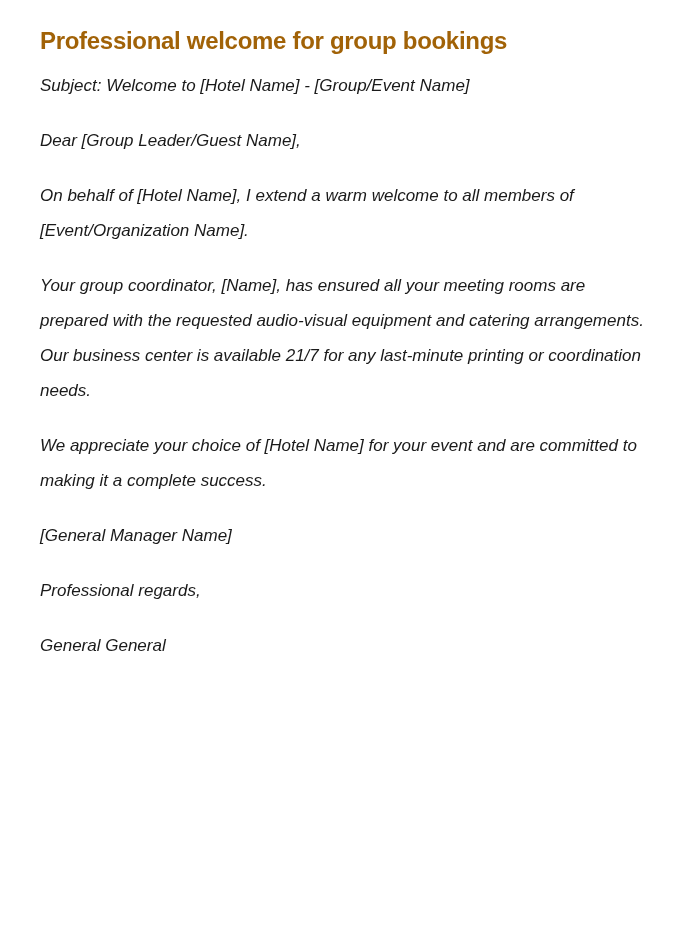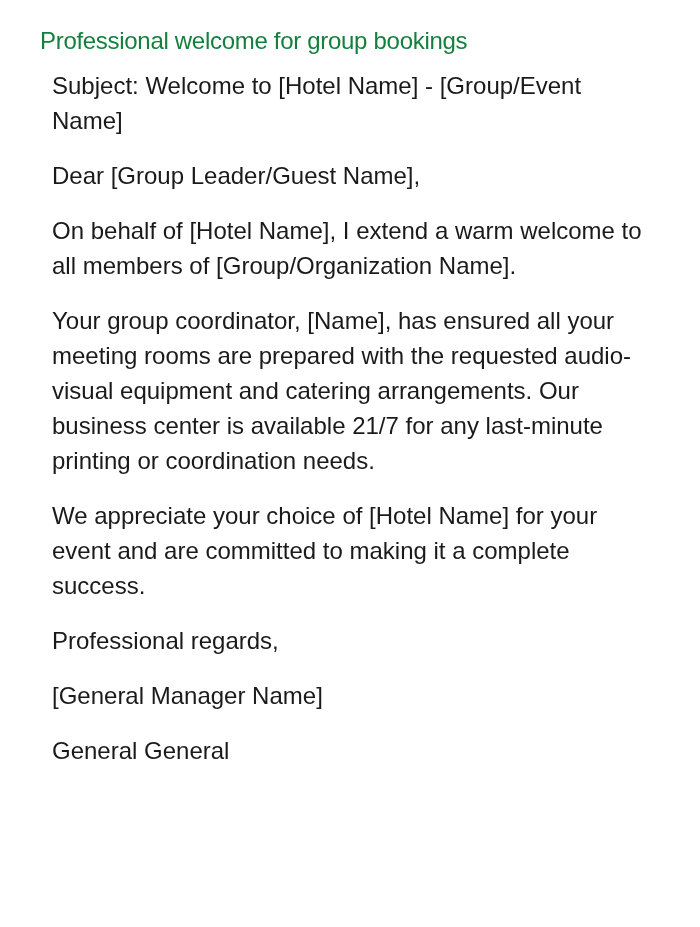--- a/index.html
+++ b/index.html
@@ -16,39 +16,40 @@
       color: #1a1a1a;
     }
     .page {
       position: absolute;
       left: 40px;
       top: 24px;
       width: 610px;
     }
     .title {
       font-size: 24px;
-      font-weight: normal;
+      font-weight: bold;
       line-height: 34px;
       margin: 0 0 10px 0;
-      color: #15803d;
+      color: #a16207;
       letter-spacing: -0.3px;
     }
     .para {
-      font-size: 24px;
+      font-size: 17px;
       line-height: 35px;
-      margin: 0 0 20px 12px;
+      margin: 0 0 20px 0;
       color: #1a1a1a;
+      font-style: italic;
     }
   </style>
 </head>
 <body>
 
 <div class="page">
   <h1 class="title">Professional welcome for group bookings</h1>
   <p class="para">Subject: Welcome to [Hotel Name] - [Group/Event Name]</p>
   <p class="para">Dear [Group Leader/Guest Name],</p>
-  <p class="para">On behalf of [Hotel Name], I extend a warm welcome to all members of [Group/Organization Name].</p>
+  <p class="para">On behalf of [Hotel Name], I extend a warm welcome to all members of [Event/Organization Name].</p>
   <p class="para">Your group coordinator, [Name], has ensured all your meeting rooms are prepared with the requested audio-visual equipment and catering arrangements. Our business center is available 21/7 for any last-minute printing or coordination needs.</p>
   <p class="para">We appreciate your choice of [Hotel Name] for your event and are committed to making it a complete success.</p>
+  <p class="para">[General Manager Name]</p>
   <p class="para">Professional regards,</p>
-  <p class="para">[General Manager Name]</p>
   <p class="para">General General</p>
 </div>
 
 </body></html>

